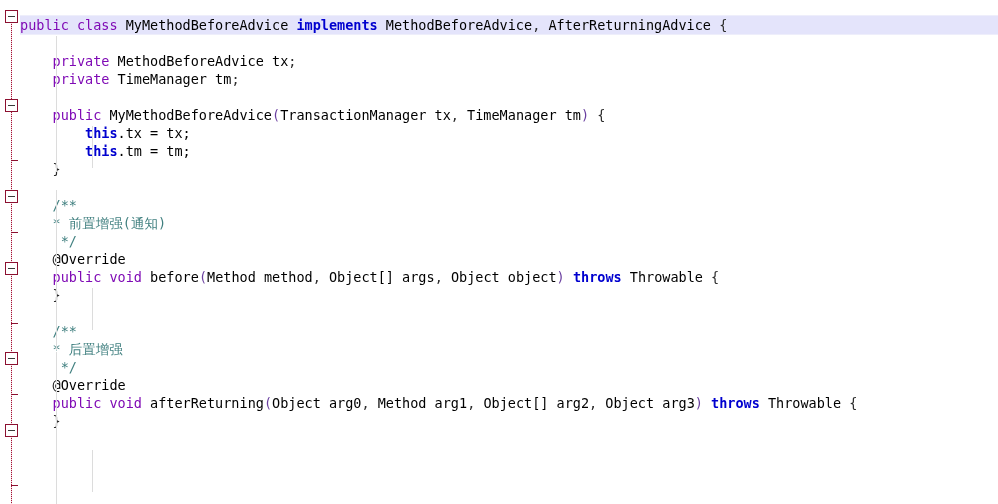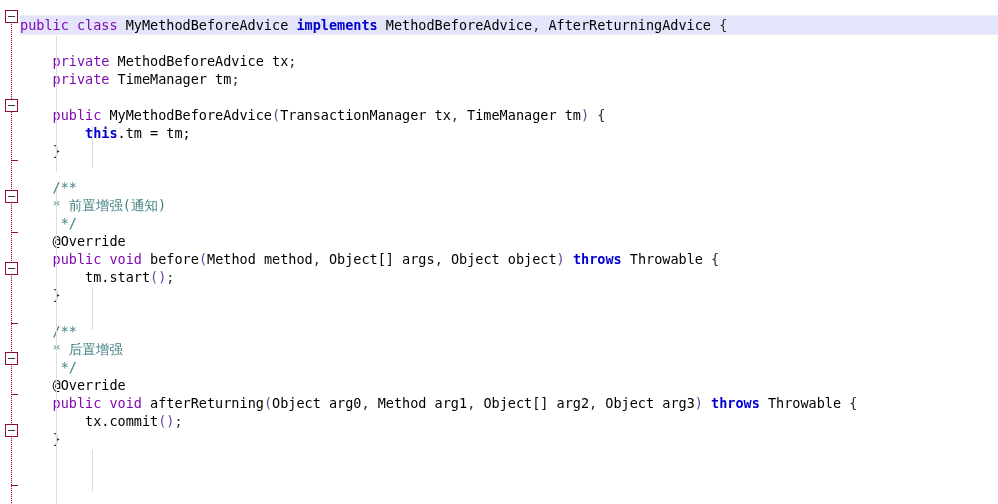--- a/index.html
+++ b/index.html
@@ -148,49 +148,48 @@
     <div class="line"> </div>
 
     <div class="line">    <span class="kw">private</span> <span class="id">MethodBeforeAdvice</span> <span class="id">tx</span><span class="punc">;</span></div>
 
     <div class="line">    <span class="kw">private</span> <span class="id">TimeManager</span> <span class="id">tm</span><span class="punc">;</span></div>
 
     <div class="line"> </div>
 
     <div class="line">    <span class="kw">public</span> <span class="id">MyMethodBeforeAdvice</span><span class="paren">(</span><span class="id">TransactionManager tx</span><span class="punc">,</span> <span class="id">TimeManager tm</span><span class="paren">)</span> <span class="punc">{</span></div>
 
+    <div class="line">        <span class="kw2">this</span><span class="id">.tx = tx;</span></div>
 
     <div class="line">        <span class="kw2">this</span><span class="id">.tm = tm;</span></div>
 
     <div class="line">    <span class="punc">}</span></div>
 
     <div class="line"> </div>
 
     <div class="line">    <span class="cmt">/**</span></div>
     <div class="line">   <span class="cmt-cn"> * 前置增强(通知)</span></div>
     <div class="line">    <span class="cmt"> */</span></div>
 
     <div class="line">    <span class="ann">@Override</span></div>
 
     <div class="line">    <span class="kw">public</span> <span class="kw">void</span> <span class="id">before</span><span class="paren">(</span><span class="id">Method method</span><span class="punc">,</span> <span class="id">Object[] args</span><span class="punc">,</span> <span class="id">Object object</span><span class="paren">)</span> <span class="kw2">throws</span> <span class="id">Throwable</span> <span class="punc">{</span></div>
 
 
-    <div class="line">        <span class="id">tm.start</span><span class="paren">()</span><span class="punc">;</span></div>
 
     <div class="line">    <span class="punc">}</span></div>
 
     <div class="line"> </div>
 
     <div class="line">    <span class="cmt">/**</span></div>
     <div class="line">   <span class="cmt-cn"> * 后置增强</span></div>
     <div class="line">    <span class="cmt"> */</span></div>
 
     <div class="line">    <span class="ann">@Override</span></div>
 
     <div class="line">    <span class="kw">public</span> <span class="kw">void</span> <span class="id">afterReturning</span><span class="paren">(</span><span class="id">Object arg0</span><span class="punc">,</span> <span class="id">Method arg1</span><span class="punc">,</span> <span class="id">Object[] arg2</span><span class="punc">,</span> <span class="id">Object arg3</span><span class="paren">)</span> <span class="kw2">throws</span> <span class="id">Throwable</span> <span class="punc">{</span></div>
 
-    <div class="line">        <span class="id">tx.commit</span><span class="paren">()</span><span class="punc">;</span></div>
 
 
     <div class="line">    <span class="punc">}</span></div>
 
   </div>
 </div>
 
 </body></html>

